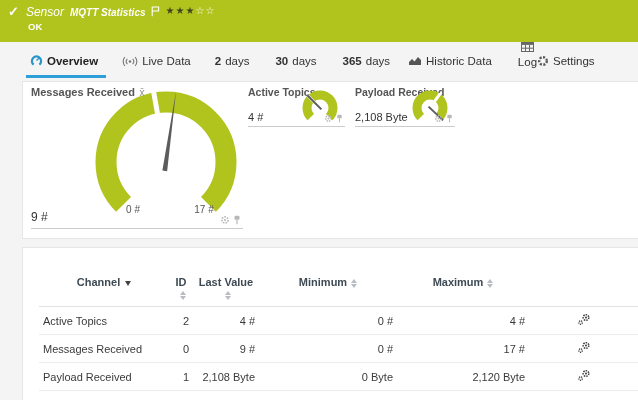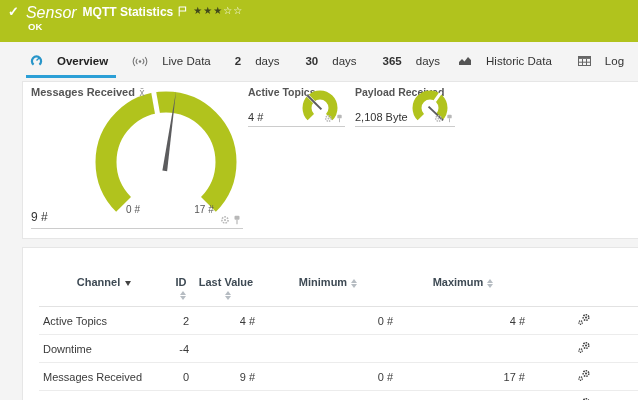--- a/index.html
+++ b/index.html
@@ -5,34 +5,34 @@
   html,body{margin:0;padding:0;}
   body{
     width:638px;height:400px;overflow:hidden;position:relative;
     background:#f4f4f4;font-family:"Liberation Sans",sans-serif;
     -webkit-font-smoothing:antialiased;color:#333;
   }
   
   .topbar{position:absolute;top:0;left:0;right:0;height:42px;background:#b1c31d;color:#fff;}
   .topbar-row{display:flex;align-items:flex-start;padding:5px 0 0 8px;}
   .check{font-size:13px;font-weight:bold;line-height:14px;margin-right:7px;}
-  .kind{font-style:italic;font-size:16px;line-height:15px;margin-right:6px;}
-  .sensor-title{font-size:12px;font-weight:bold;line-height:15px;}
+  .kind{font-style:italic;font-size:12px;line-height:15px;margin-right:6px;}
+  .sensor-title{font-size:10px;font-weight:bold;line-height:15px;font-style:italic;}
   .flag{margin:-2px 6px 0 5px;}
   .stars{font-size:10px;letter-spacing:1px;line-height:12px;margin-top:0;}
   .stars .filled{color:#41481b;}
   .stars .empty{color:#fff;}
   .status-ok{position:absolute;left:28px;top:21px;font-size:9.5px;font-weight:bold;}
   
   .tabbar{position:absolute;top:42px;left:0;right:0;height:37px;display:flex;align-items:stretch;padding-left:30px;}
-  .tab{display:flex;align-items:center;gap:14px;font-size:11.5px;color:#333;position:relative;cursor:pointer;white-space:nowrap;}
+  .tab{display:flex;align-items:center;gap:4px;font-size:11.5px;color:#333;position:relative;cursor:pointer;white-space:nowrap;}
   .tab .num{font-weight:bold;}
   .tab.active{font-weight:bold;color:#222;}
   .tab.active::after{content:"";position:absolute;left:-4px;right:-8px;bottom:1px;height:3px;background:#2b9fd6;}
-  .gap24{margin-right:24px;} .gap26{margin-right:26px;} .gap18{margin-right:18px;} .gap22{margin-right:22px;}
+  .gap24{margin-right:24px;} .gap26{margin-right:26px;} .gap18{margin-right:18px;} .gap22{flex-direction:column;}
   
   .content{position:absolute;top:79px;left:0;right:0;bottom:0;}
   .card{background:#fff;border:1px solid #e6e6e6;margin-left:22px;margin-right:-2px;}
   .card-gauges{height:156px;position:relative;margin-top:2px;}
   .card-table{margin-top:8px;height:208px;padding:22px 0 0 16px;box-sizing:border-box;}
   
   .g-title{font-size:11px;font-weight:bold;color:#555;}
   .g-primary{position:absolute;left:8px;top:4px;width:212px;height:142px;border-bottom:1px solid #ccc;}
   .big-gauge{position:absolute;left:25px;top:0;}
   .g-value{position:absolute;left:0;bottom:4px;font-size:12px;color:#333;}
@@ -236,32 +236,20 @@
           <td>4 #</td>
           <td>0 #</td>
           <td>4 #</td>
           <td class="ic"><svg width="14" height="13" viewBox="0 0 14 13">
                 <circle cx="9" cy="4.5" r="2.8" fill="none" stroke="#3a3a3a" stroke-width="1.5" stroke-dasharray="1.5 1"></circle>
                 <circle cx="9" cy="4.5" r="1" fill="#3a3a3a"></circle>
                 <circle cx="3.6" cy="9.6" r="1.7" fill="none" stroke="#3a3a3a" stroke-width="1.3" stroke-dasharray="1.1 0.8"></circle>
               </svg></td>
         </tr>
         <tr>
-          <td class="ch">Downtime</td>
-          <td>-4</td>
-          <td></td>
-          <td></td>
-          <td></td>
-          <td class="ic"><svg width="14" height="13" viewBox="0 0 14 13">
-                <circle cx="9" cy="4.5" r="2.8" fill="none" stroke="#3a3a3a" stroke-width="1.5" stroke-dasharray="1.5 1"></circle>
-                <circle cx="9" cy="4.5" r="1" fill="#3a3a3a"></circle>
-                <circle cx="3.6" cy="9.6" r="1.7" fill="none" stroke="#3a3a3a" stroke-width="1.3" stroke-dasharray="1.1 0.8"></circle>
-              </svg></td>
-        </tr>
-        <tr>
           <td class="ch">Messages Received</td>
           <td>0</td>
           <td>9 #</td>
           <td>0 #</td>
           <td>17 #</td>
           <td class="ic"><svg width="14" height="13" viewBox="0 0 14 13">
                 <circle cx="9" cy="4.5" r="2.8" fill="none" stroke="#3a3a3a" stroke-width="1.5" stroke-dasharray="1.5 1"></circle>
                 <circle cx="9" cy="4.5" r="1" fill="#3a3a3a"></circle>
                 <circle cx="3.6" cy="9.6" r="1.7" fill="none" stroke="#3a3a3a" stroke-width="1.3" stroke-dasharray="1.1 0.8"></circle>
               </svg></td>

